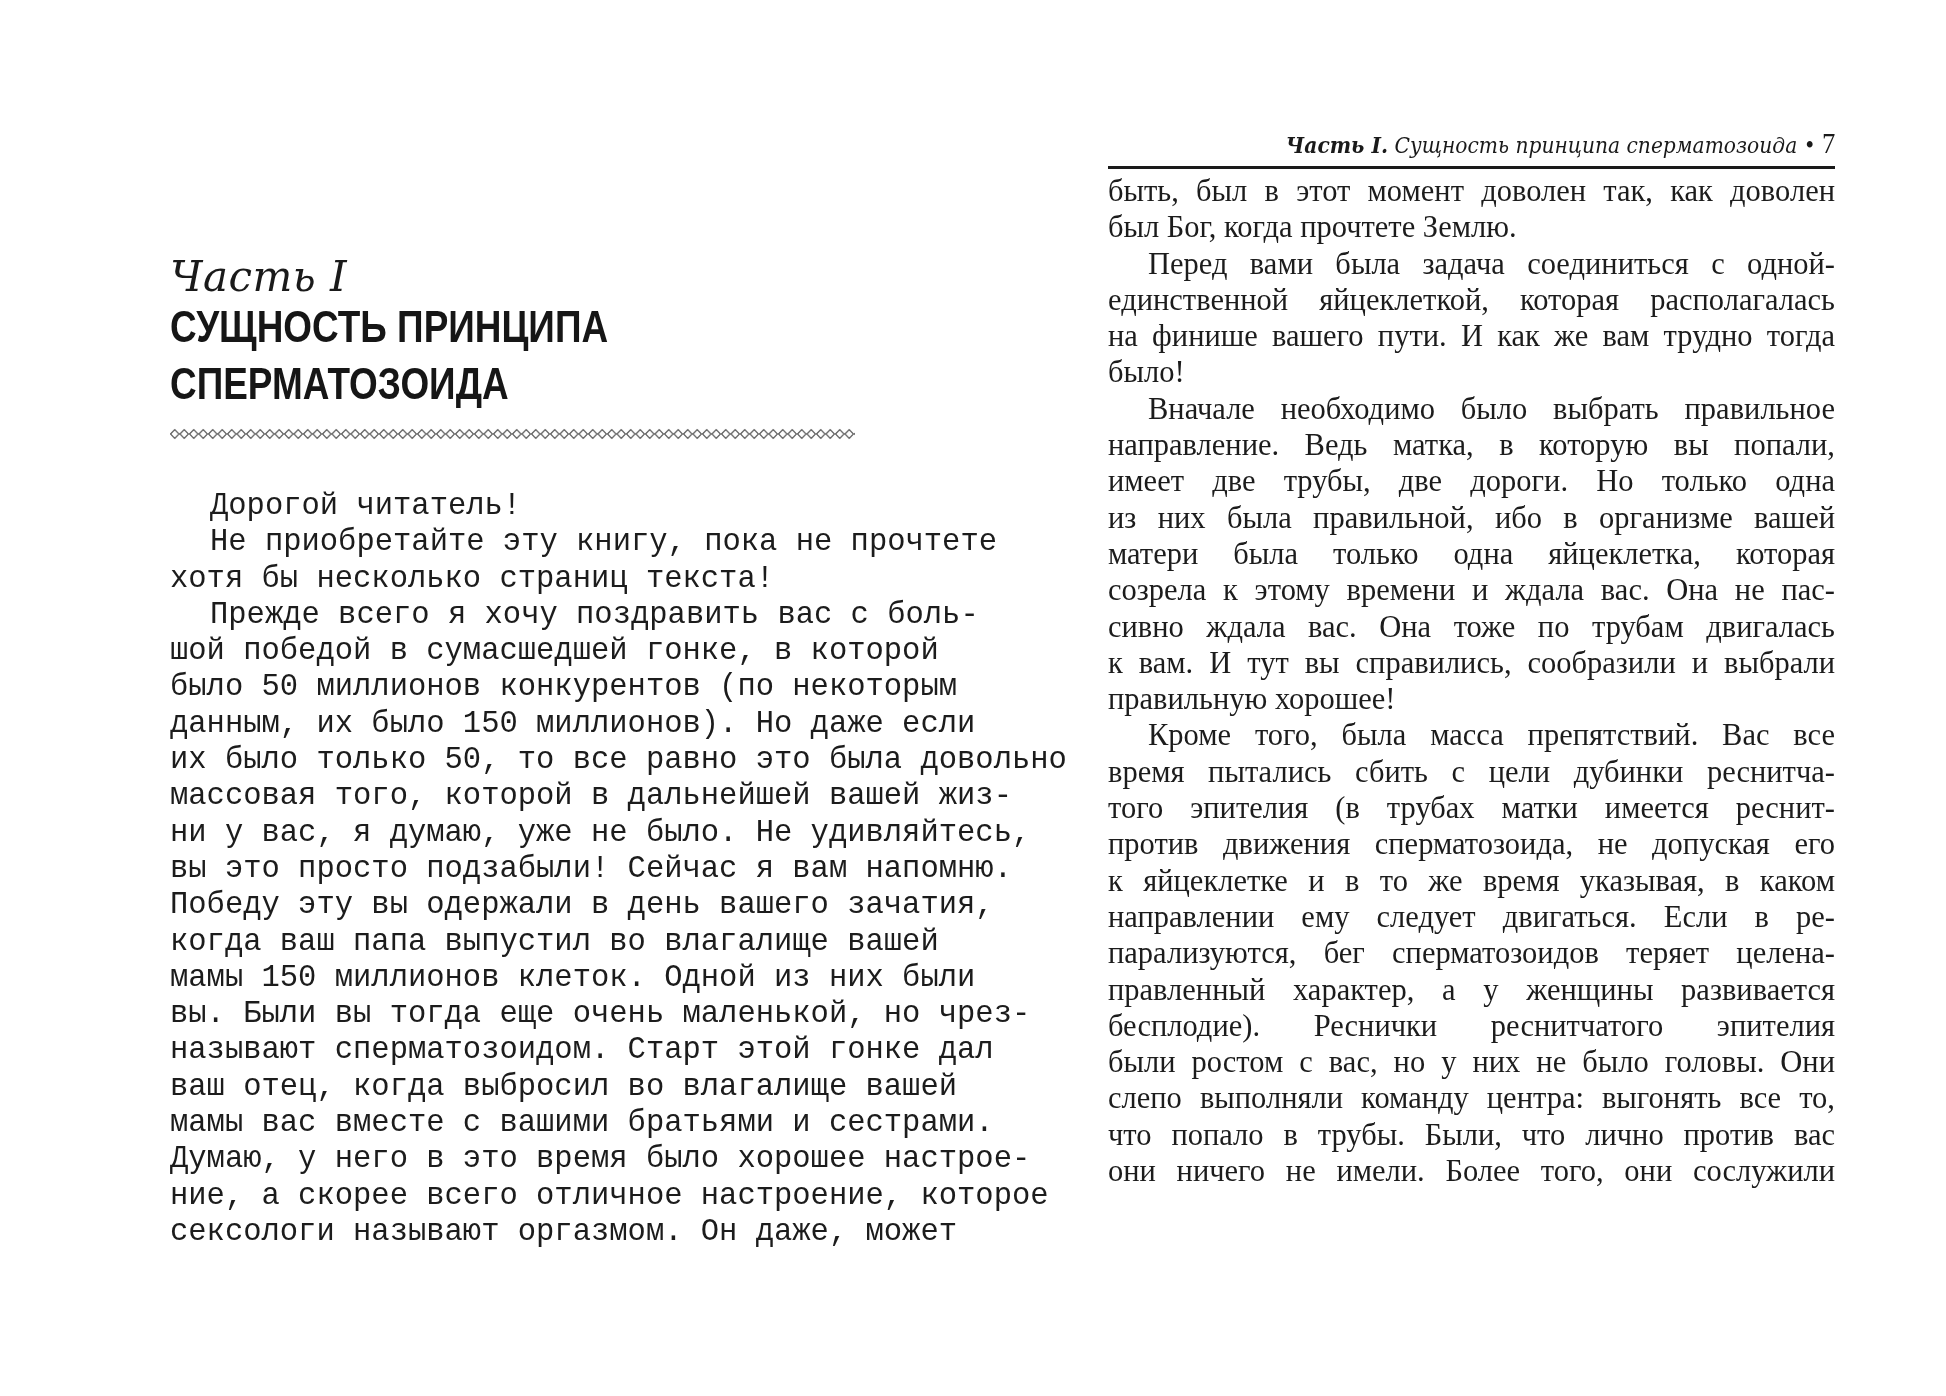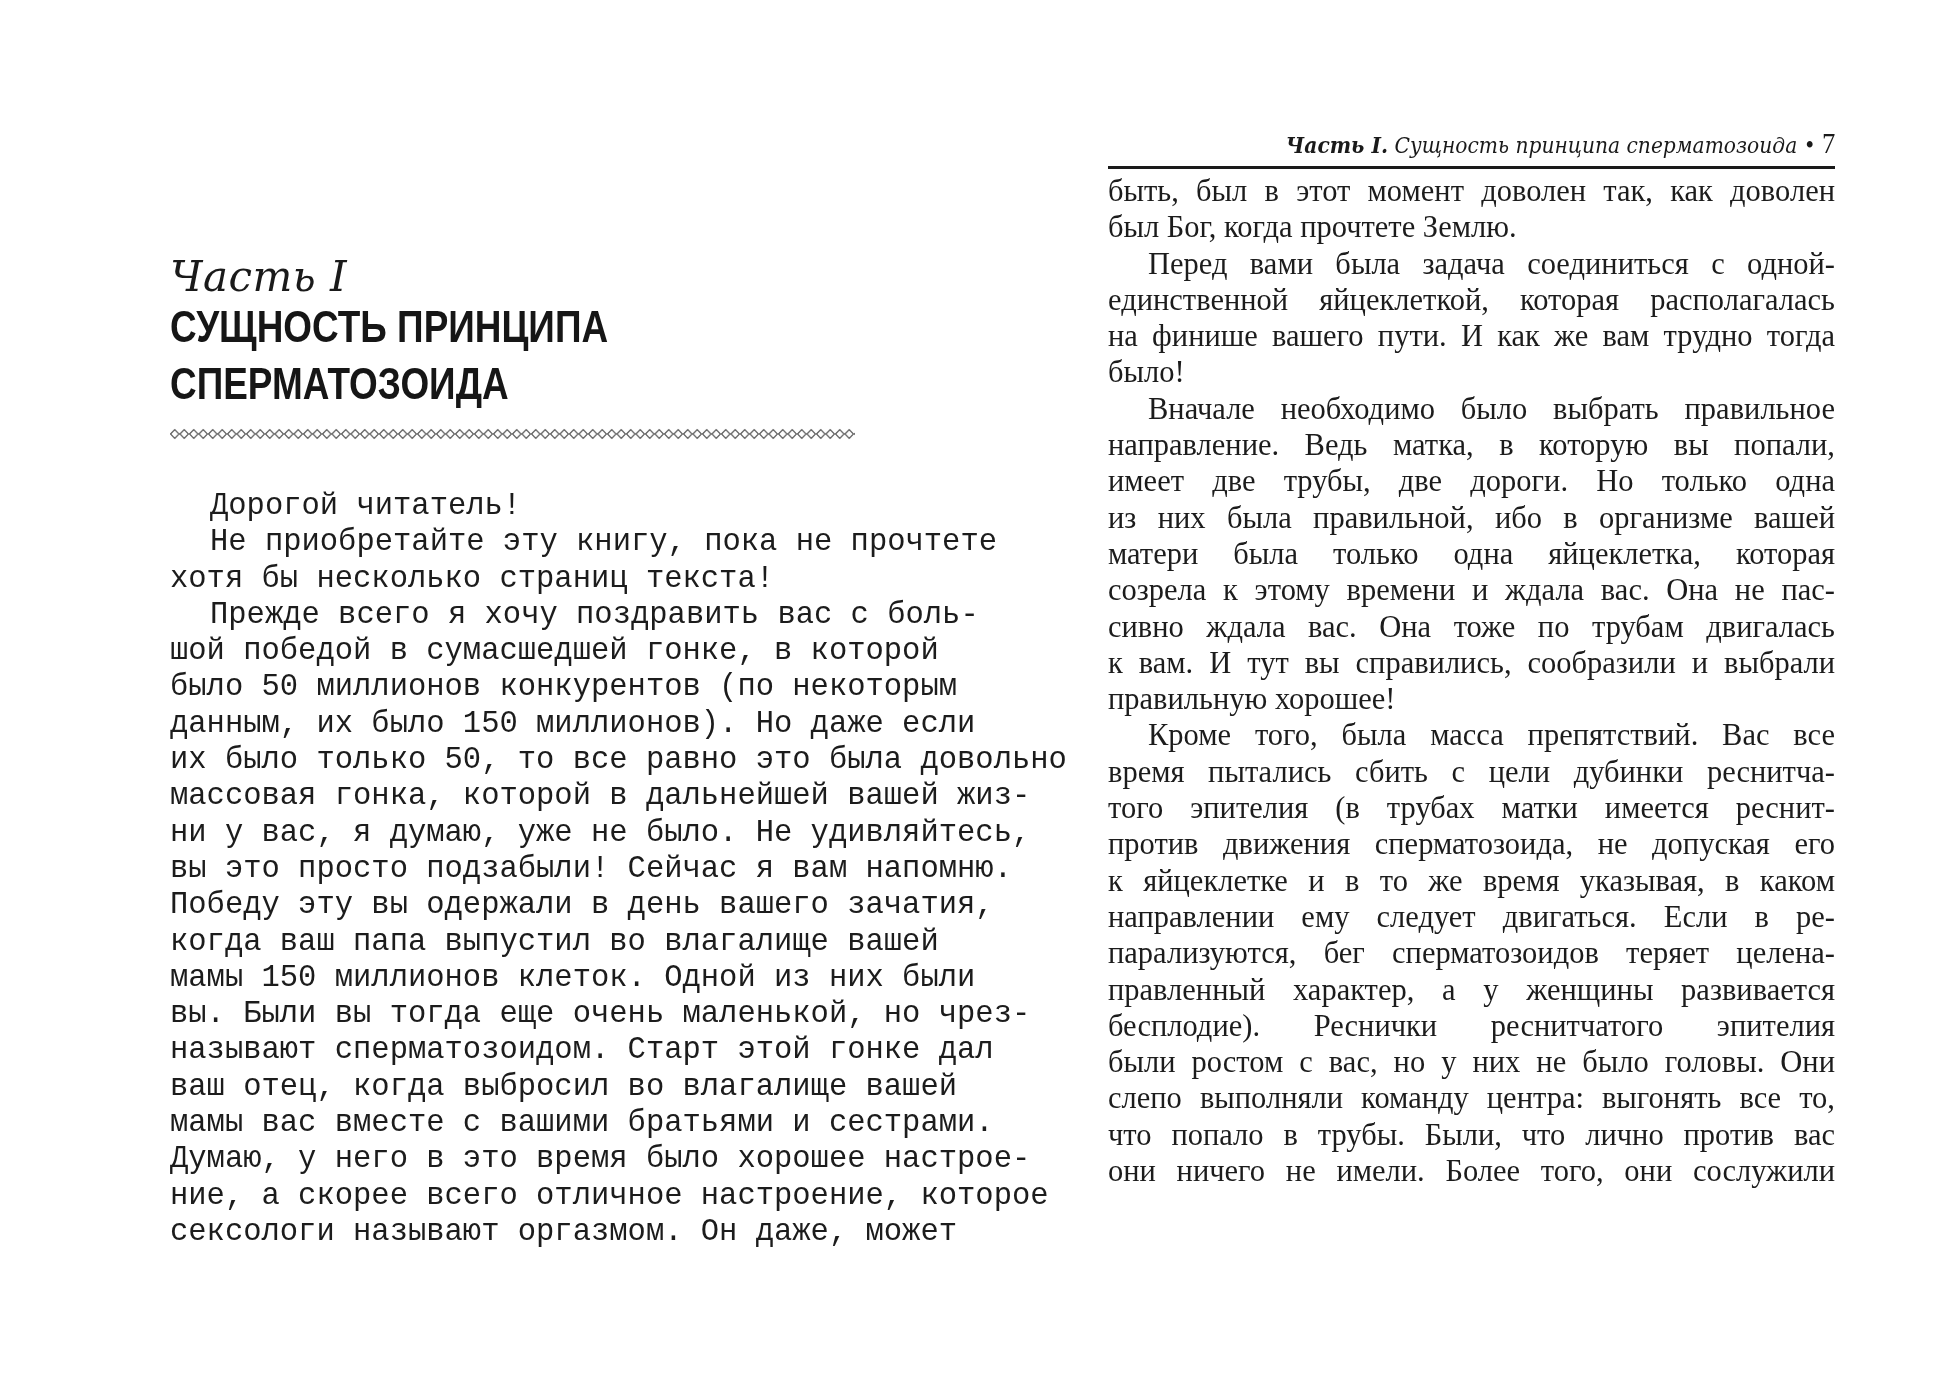--- a/index.html
+++ b/index.html
@@ -145,21 +145,21 @@
 
   <div class="body-text left-text" id="left-lines">
       <span class="line indent last">Дорогой читатель!</span>
       <span class="line indent">Не приобретайте эту книгу, пока не прочтете</span>
       <span class="line last">хотя бы несколько страниц текста!</span>
       <span class="line indent">Прежде всего я хочу поздравить вас с боль-</span>
       <span class="line">шой победой в сумасшедшей гонке, в которой</span>
       <span class="line">было 50 миллионов конкурентов (по некоторым</span>
       <span class="line">данным, их было 150 миллионов). Но даже если</span>
       <span class="line">их было только 50, то все равно это была довольно</span>
-      <span class="line">массовая гонка, которой в дальнейшей вашей жиз-</span>
+      <span class="line">массовая того, которой в дальнейшей вашей жиз-</span>
       <span class="line">ни у вас, я думаю, уже не было. Не удивляйтесь,</span>
       <span class="line">вы это просто подзабыли! Сейчас я вам напомню.</span>
       <span class="line">Победу эту вы одержали в день вашего зачатия,</span>
       <span class="line">когда ваш папа выпустил во влагалище вашей</span>
       <span class="line">мамы 150 миллионов клеток. Одной из них были</span>
       <span class="line">вы. Были вы тогда еще очень маленькой, но чрез-</span>
       <span class="line">называют сперматозоидом. Старт этой гонке дал</span>
       <span class="line">ваш отец, когда выбросил во влагалище вашей</span>
       <span class="line">мамы вас вместе с вашими братьями и сестрами.</span>
       <span class="line">Думаю, у него в это время было хорошее настрое-</span>

